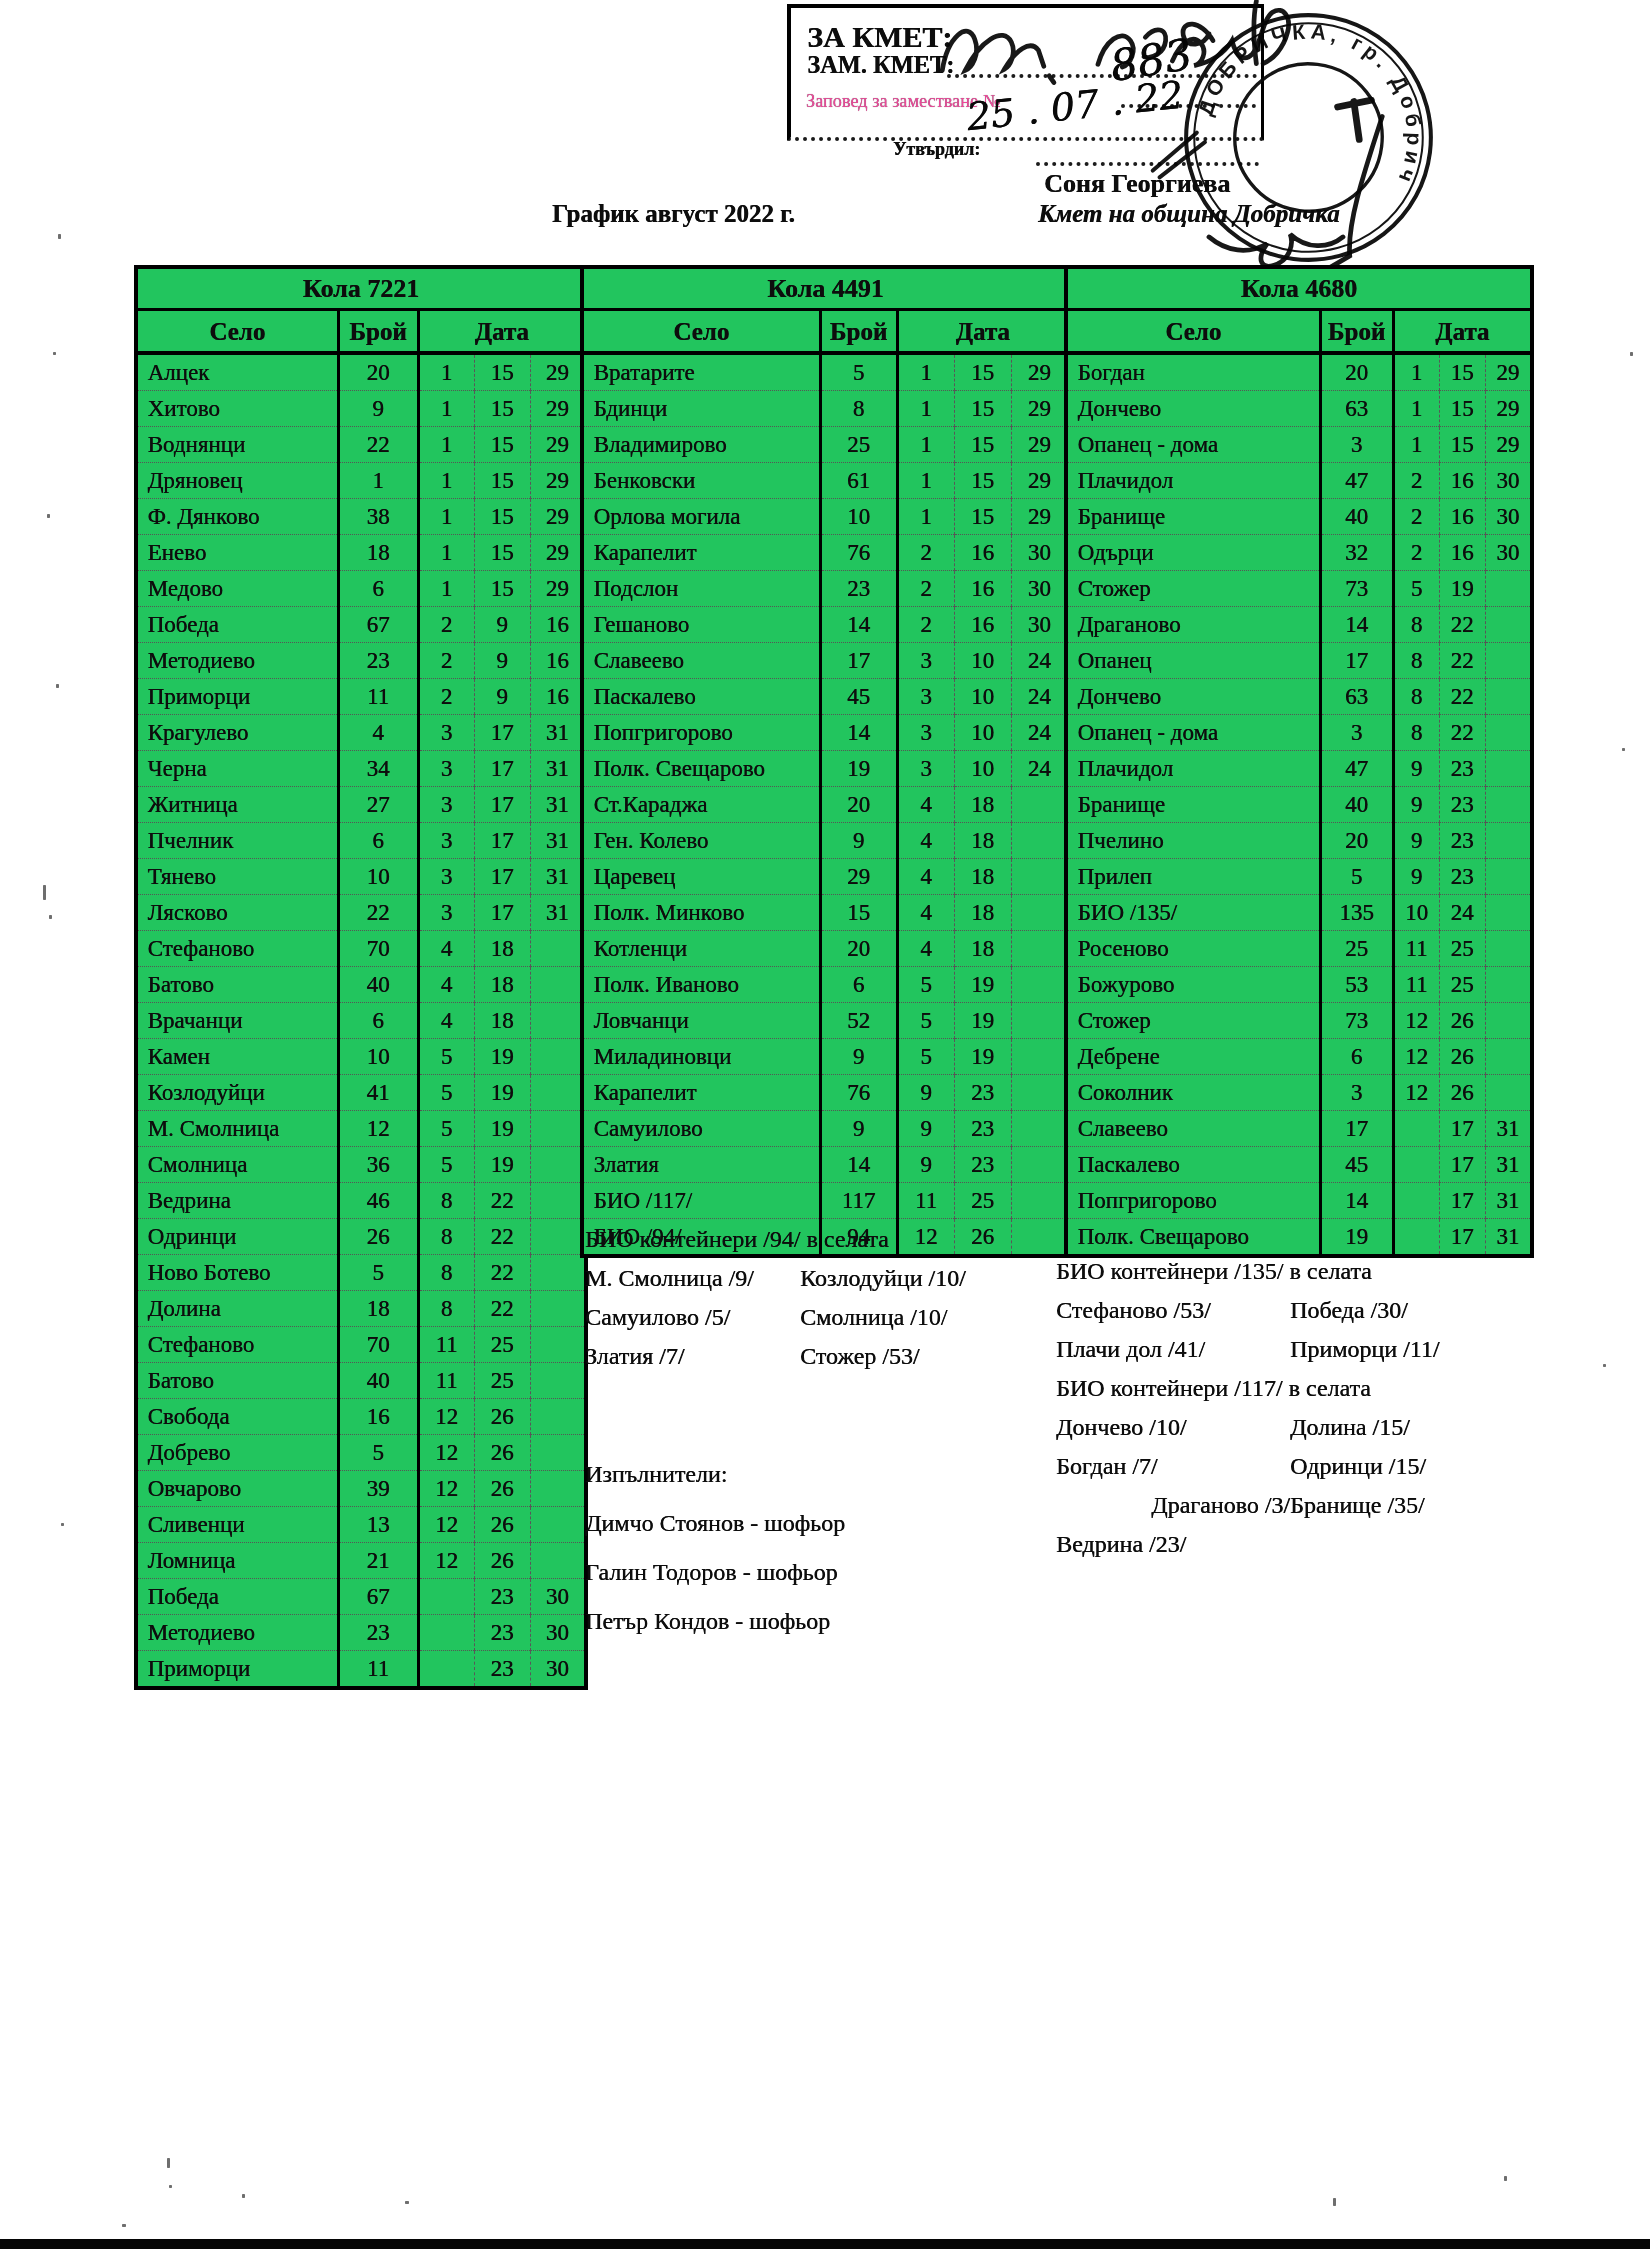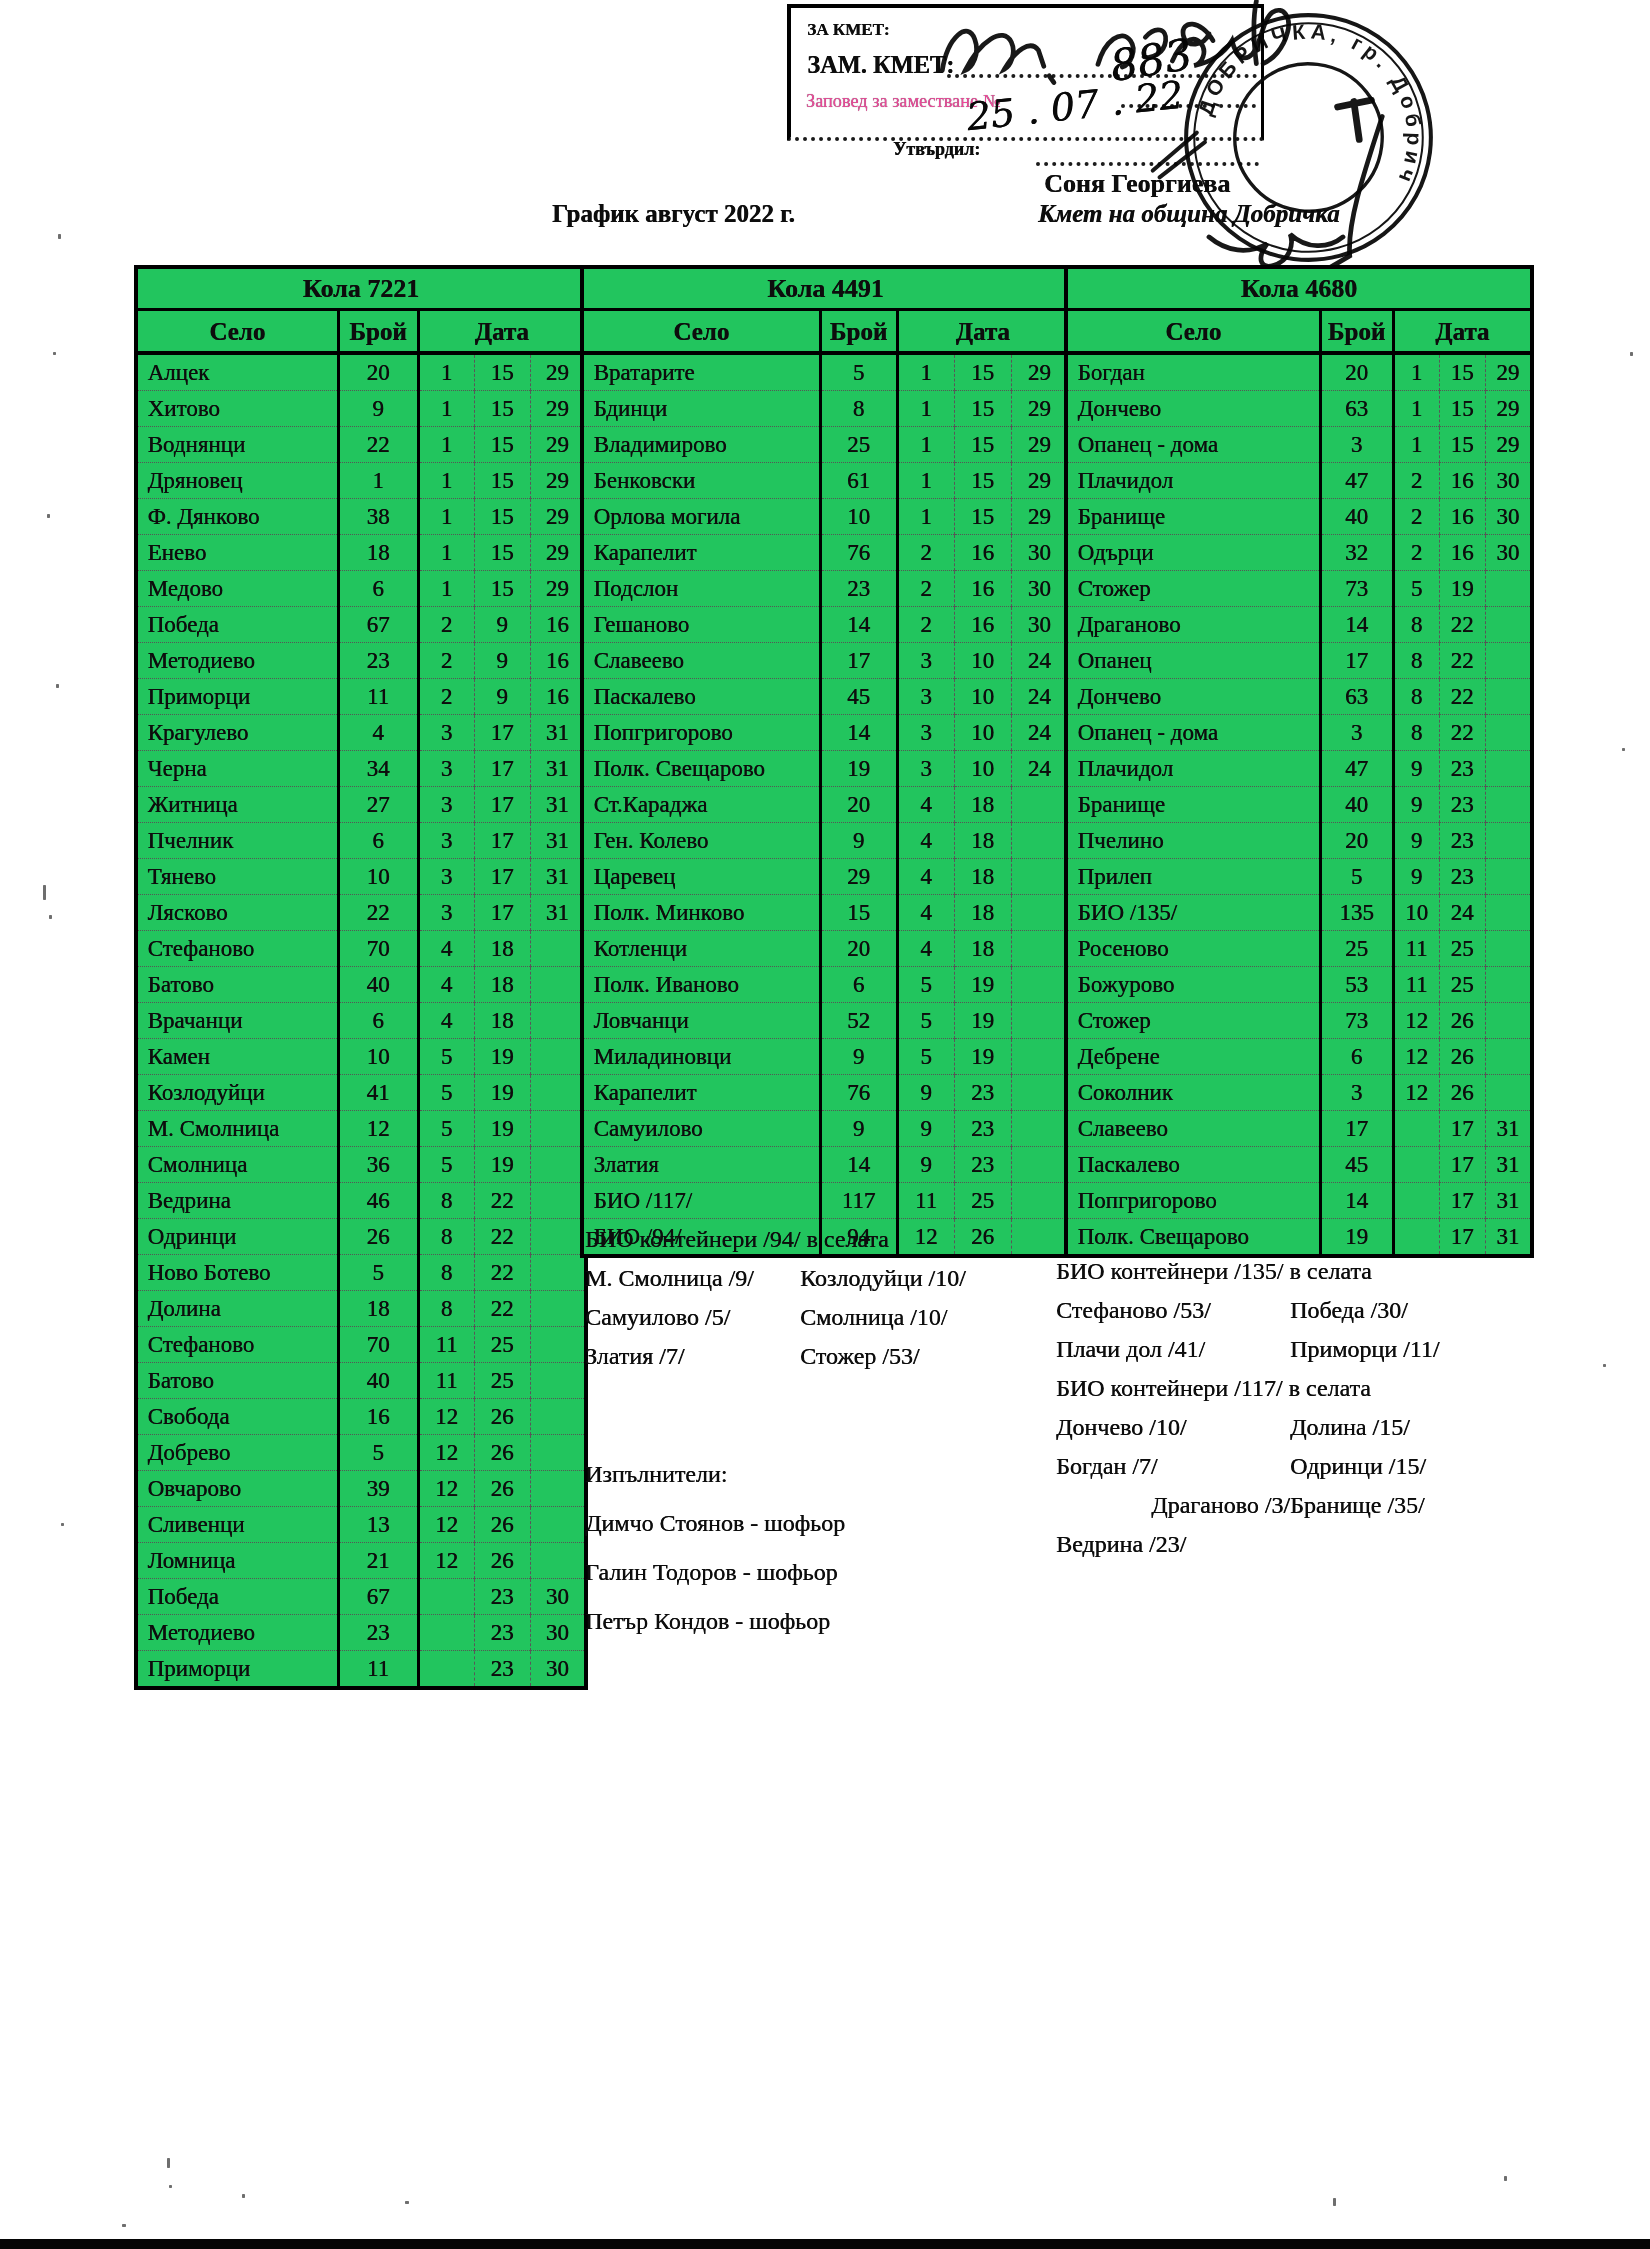--- a/index.html
+++ b/index.html
@@ -53,21 +53,21 @@
   .speck { position:absolute; background:#4a4a4a; border-radius:0.7px; opacity:.8; }
 </style>
 </head>
 <body>
 
 <div class="page">
 
   <div class="txt b" style="left:552px; top:200px; font-size:25px;">График август 2022 г.</div>
 
   <div class="stamp-box">
-    <div class="txt b" style="left:16.2px; top:12.2px; font-size:17px;">ЗА КМЕТ:</div>
+    <div class="txt b" style="left:16.2px; top:12.2px; font-size:30px;">ЗА КМЕТ:</div>
     <div class="txt b" style="left:16.2px; top:43px; font-size:24.4px;">ЗАМ. КМЕТ:</div>
     <div class="dotline" style="left:156px; top:66px; width:310px;"></div>
     <div class="txt gray-small" style="left:15px; top:83px; font-size:18.3px;">Заповед за заместване №</div>
     <div class="dotline" style="left:330px; top:96px; width:135px;"></div>
     <div class="txt hand" style="left:319px; top:27px; font-size:43px; transform:rotate(-9deg);">883</div>
     <div class="txt hand" style="left:175px; top:76px; font-size:38px; transform:rotate(-6deg);">25 . 07 . 22</div>
   </div>
 
   <div class="txt b" style="left:893px; top:139px; font-size:18px;">Утвърдил:</div>
   <div class="dotline" style="left:1036px; top:162px; width:223px;"></div>

